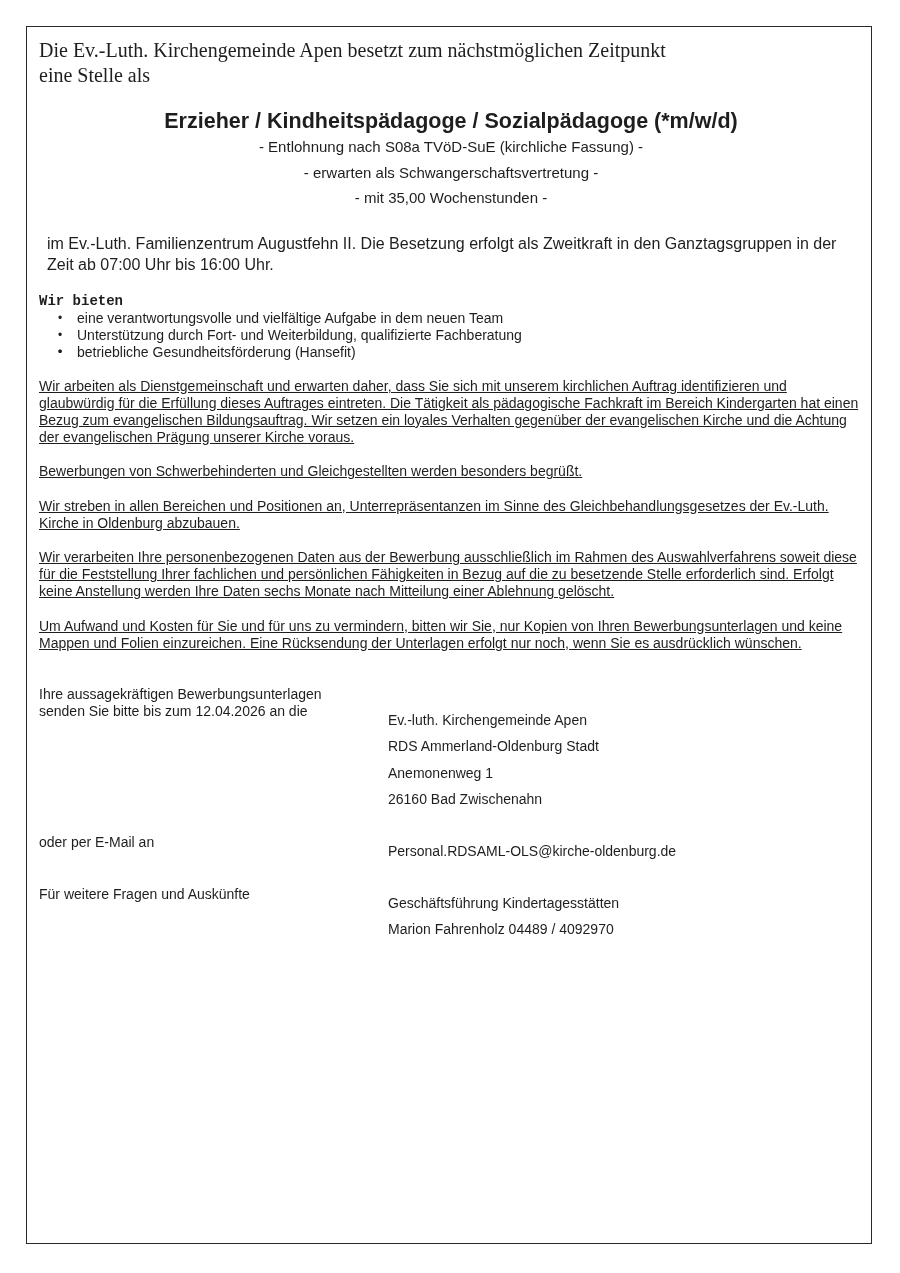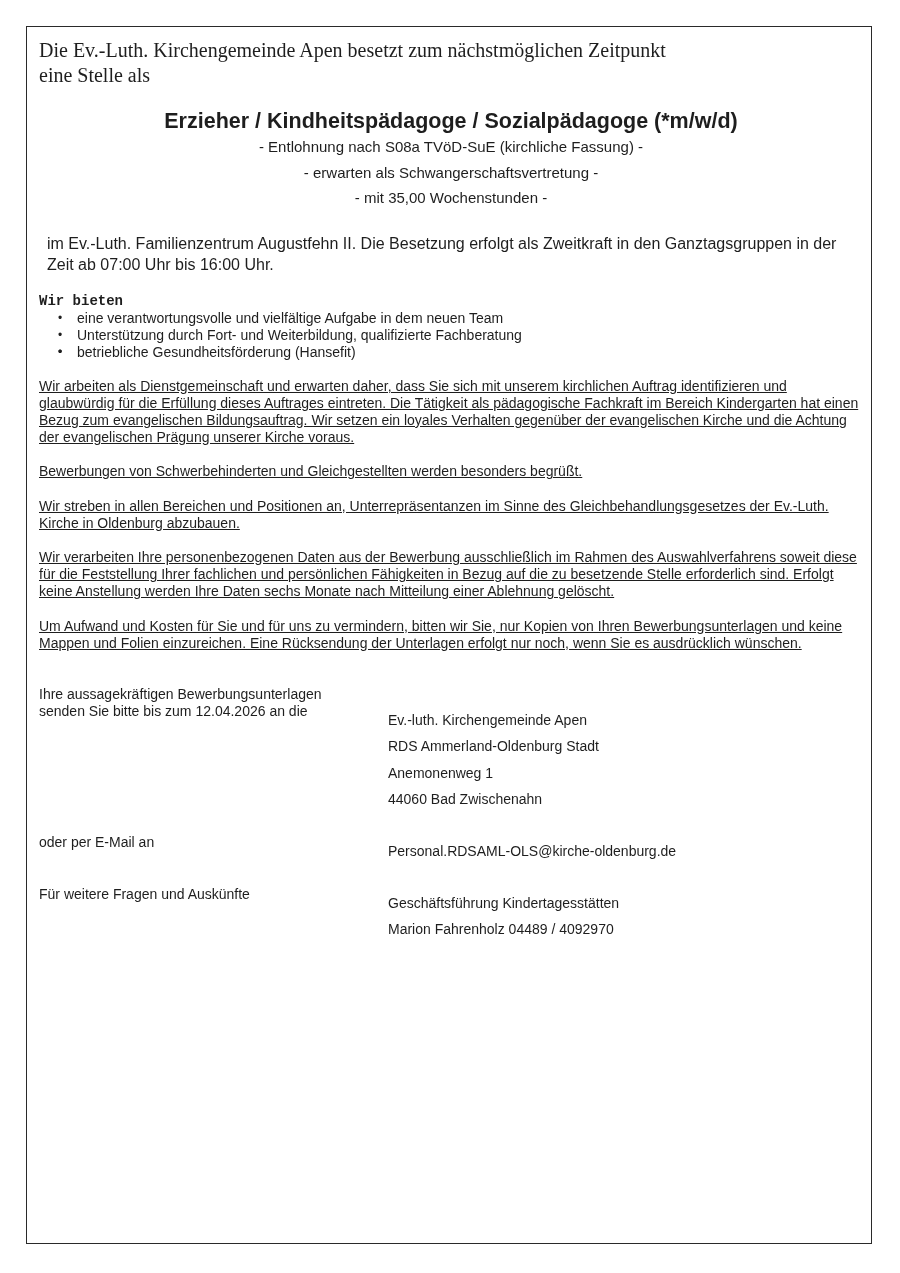--- a/index.html
+++ b/index.html
@@ -160,21 +160,21 @@
 
   <div class="contact">
     <div class="contact-heading">Ihre aussagekräftigen Bewerbungsunterlagen</div>
 
     <div class="contact-row">
       <div class="contact-label">senden Sie bitte bis zum 12.04.2026 an die</div>
       <div class="contact-value">
         <div>Ev.-luth. Kirchengemeinde Apen</div>
         <div>RDS Ammerland-Oldenburg Stadt</div>
         <div>Anemonenweg 1</div>
-        <div>44060 Bad Zwischenahn</div>
+        <div>26160 Bad Zwischenahn</div>
       </div>
     </div>
 
     <div class="contact-row">
       <div class="contact-label">oder per E-Mail an</div>
       <div class="contact-value">
         <div>Personal.RDSAML-OLS@kirche-oldenburg.de</div>
       </div>
     </div>
 

